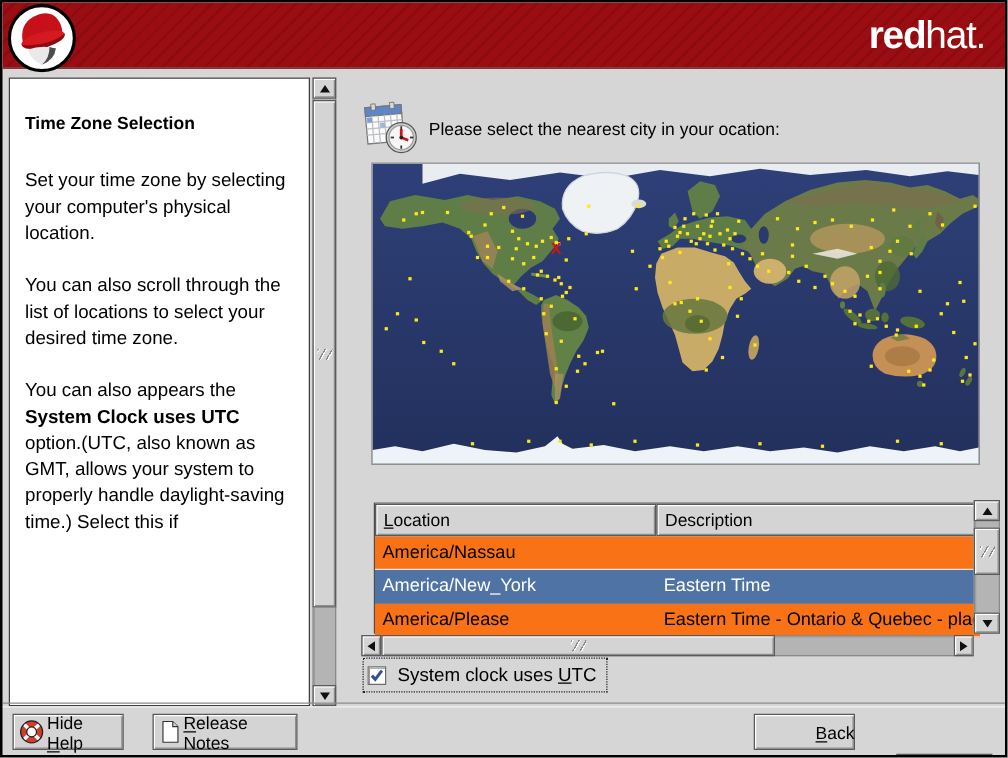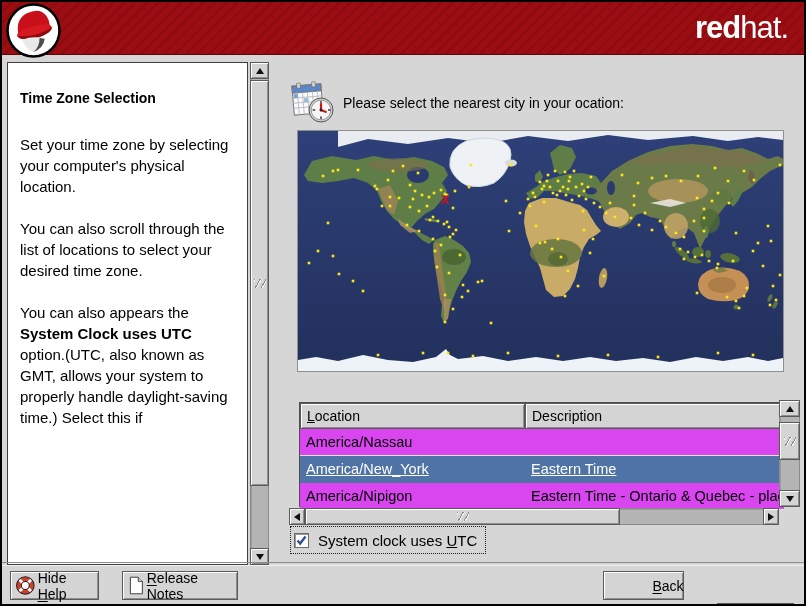--- a/index.html
+++ b/index.html
@@ -40,25 +40,25 @@
   .map{position:absolute;left:295px;top:128px;width:485px;height:240px;border:1px solid #8f8f8f;box-sizing:content-box;}
   
   .tz-table{position:absolute;left:287px;top:400px;width:486px;height:105px;background:#fff;
     border:1px solid #4e4e4e;box-sizing:border-box;margin-left:10px;}
   .tz-head{display:flex;height:26px;}
   .th{background:#d4d4d4;border:1px solid #5a5a5a;box-sizing:border-box;
     box-shadow:inset 1px 1px 0 #fff,inset -1px -1px 0 #8e8e8e;
     font-size:14px;line-height:24px;padding-left:6px;white-space:nowrap;overflow:hidden;}
   .th.loc{width:225px;}
   .th.desc{flex:1;}
-  .tz-row{display:flex;height:26px;font-size:14.5px;line-height:26px;background:#d946ef;border-bottom:1px solid #e2e2e2;}
+  .tz-row{display:flex;height:26px;font-size:14.5px;line-height:26px;background:#f97316;border-bottom:1px solid #e2e2e2;}
   .tz-row .cell{white-space:nowrap;overflow:hidden;padding-left:6px;box-sizing:border-box;}
   .tz-row .loc{width:225px;}
   .tz-row .desc{flex:1;}
-  .tz-row.selected{background:var(--selection-blue,#4e73a4);color:#fff;border-bottom-color:var(--selection-blue,#4e73a4);text-decoration:underline;}
+  .tz-row.selected{background:var(--selection-blue,#4e73a4);color:#fff;border-bottom-color:var(--selection-blue,#4e73a4);}
   
   .utc{position:absolute;left:288px;top:524px;height:26px;display:flex;align-items:center;
     border:1px dotted #222;padding:0 8px 0 3px;}
   .cb-box{width:15px;height:15px;background:#fff;border:1px solid #6a6a6a;box-sizing:border-box;
     box-shadow:inset 1px 1px 0 #9a9a9a,inset -1px -1px 0 #fff;margin-right:9px;position:relative;}
   .cb-box svg{position:absolute;left:0;top:0;visibility:hidden;}
   .cb-box.checked svg{visibility:visible;}
   .utc-label{font-size:15px;}
   
   .separator{position:absolute;left:0;top:560px;width:100%;height:2px;border-top:1px solid #8c8c8c;border-bottom:1px solid #f2f2f2;}
@@ -411,21 +411,21 @@
     <div>
         <div class="tz-row">
           <div class="cell loc">America/Nassau</div>
           <div class="cell desc"></div>
         </div>
         <div class="tz-row selected">
           <div class="cell loc">America/New_York</div>
           <div class="cell desc">Eastern Time</div>
         </div>
         <div class="tz-row">
-          <div class="cell loc">America/Nipigon</div>
+          <div class="cell loc">America/Please</div>
           <div class="cell desc">Eastern Time - Ontario &amp; Quebec - places th</div>
         </div>
       </div>
   </div>
 
   <div>
     <div class="sb-track" style="left:777px;top:398px;width:21px;height:107px;"></div>
     <div class="sb-btn" style="left:777px;top:398px;width:21px;height:17px;">
         <span class="tri-up"></span>
       </div>

